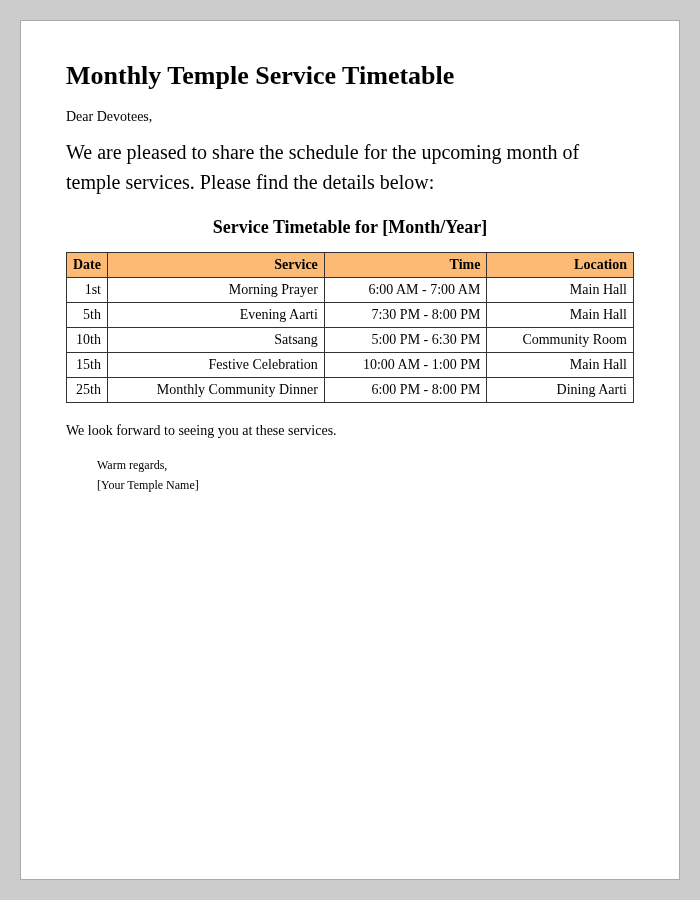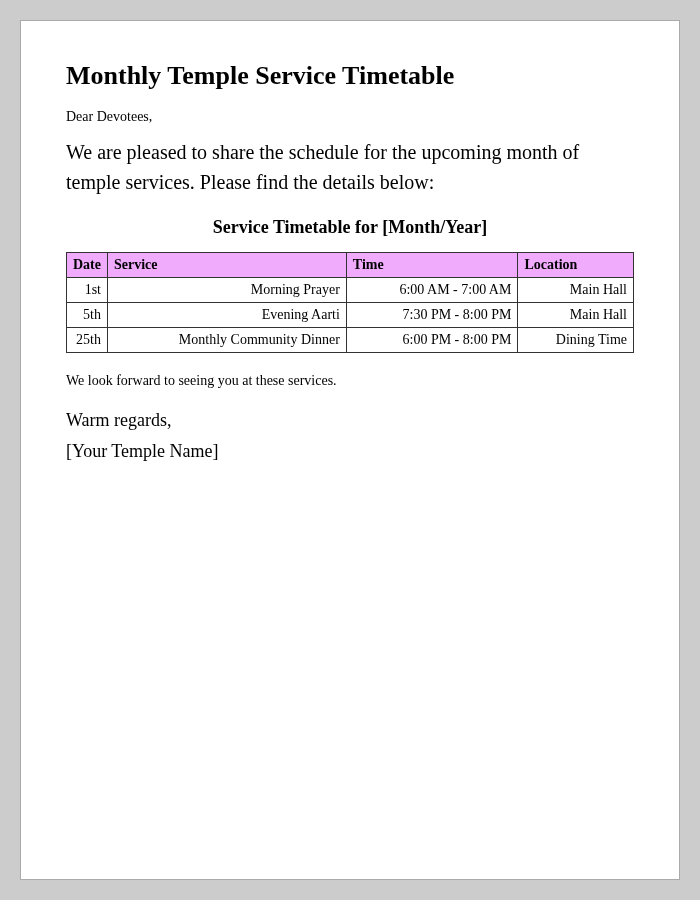--- a/index.html
+++ b/index.html
@@ -60,41 +60,42 @@
     }
 
     table th, table td {
       border: 1px solid #333;
       padding: 4px 6px;
       text-align: right;
     }
 
     table th {
       font-weight: bold;
-      text-align: left;
-      background: #f0abfc;
+      text-align: right;
+      background: #fdba74;
     }
 
     table td:first-child {
       white-space: nowrap;
       width: 38px;
     }
 
     table td:nth-child(3) {
       white-space: nowrap;
     }
 
     .closing-text {
       font-size: 14px;
       margin-bottom: 16px;
     }
 
     .sign-off {
-      font-size: 18px;
+      font-size: 12px;
       line-height: 1.7;
+      margin-left: 31px;
     }
   </style>
 </head>
 <body>
 
 <div class="page">
 
   <h1 class="page-title">Monthly Temple Service Timetable</h1>
 
   <p class="greeting">Dear Devotees,</p>
@@ -119,24 +120,36 @@
           <td>6:00 AM - 7:00 AM</td>
           <td>Main Hall</td>
         </tr>
         <tr>
           <td>5th</td>
           <td>Evening Aarti</td>
           <td>7:30 PM - 8:00 PM</td>
           <td>Main Hall</td>
         </tr>
         <tr>
+          <td>10th</td>
+          <td>Satsang</td>
+          <td>5:00 PM - 6:30 PM</td>
+          <td>Community Room</td>
+        </tr>
+        <tr>
+          <td>15th</td>
+          <td>Festive Celebration</td>
+          <td>10:00 AM - 1:00 PM</td>
+          <td>Main Hall</td>
+        </tr>
+        <tr>
           <td>25th</td>
           <td>Monthly Community Dinner</td>
           <td>6:00 PM - 8:00 PM</td>
-          <td>Dining Time</td>
+          <td>Dining Aarti</td>
         </tr>
       </tbody>
   </table>
 
   <p class="closing-text">We look forward to seeing you at these services.</p>
 
   <div class="sign-off">
     <p>Warm regards,</p>
     <p>[Your Temple Name]</p>
   </div>

